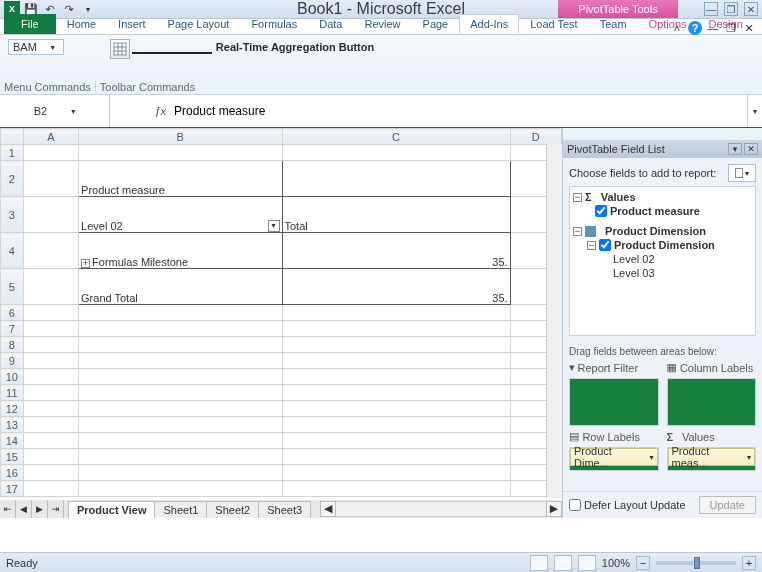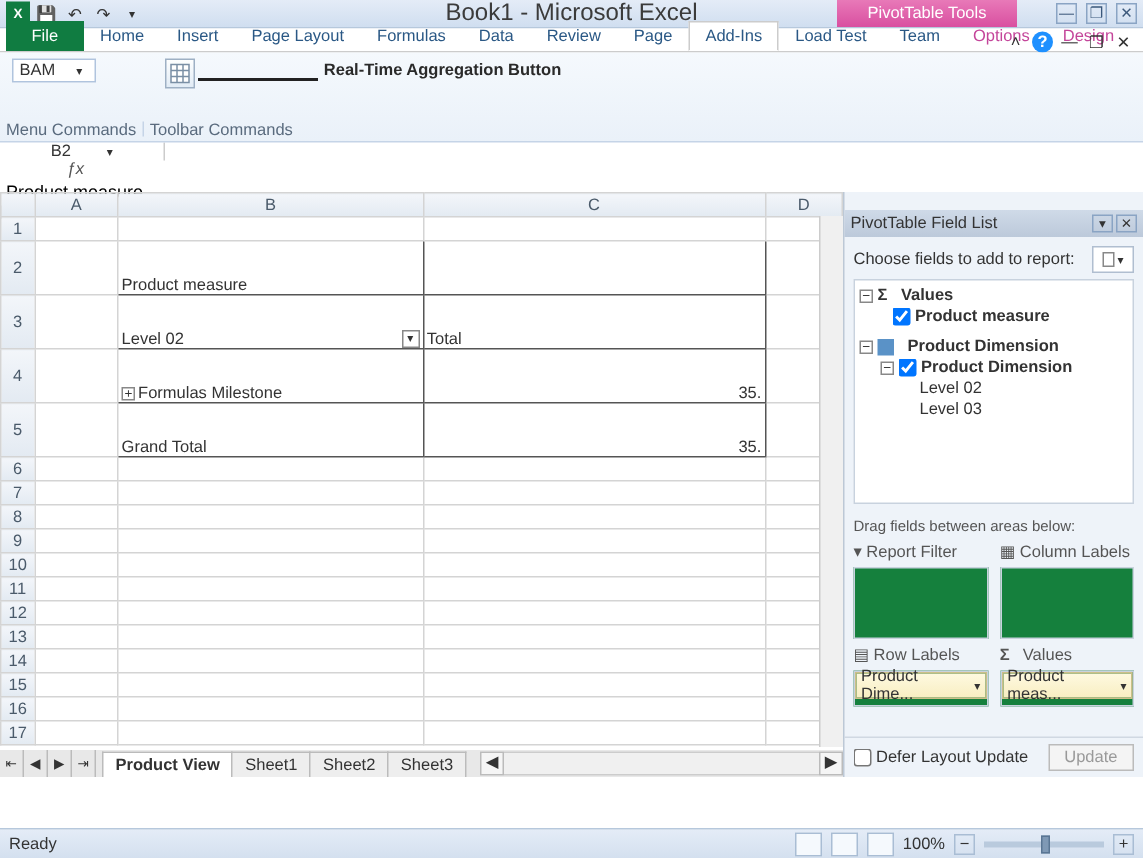--- a/index.html
+++ b/index.html
@@ -29,21 +29,21 @@
   
   
   .ribbon { height: 60px; background: linear-gradient(#f5f9fd,#eaf1f9); border-bottom: 1px solid #c5d4e7; display:flex; align-items:flex-start; padding:4px 8px; position:relative;}
   .bam-drop { border:1px solid #b0c4de; background:#fff; padding:1px 8px 1px 4px; display:flex; align-items:center; gap:14px;}
   .agg-btn { margin-left:46px; width:20px; height:20px; border:1px solid #9eb0c4; background: linear-gradient(#fdfefe,#e2ecf6); display:flex; align-items:center; justify-content:center;}
   .agg-arrow { width:80px; height:2px; background:#222; margin-left:2px; align-self:center; margin-top:8px;}
   .agg-label { margin-left:4px; font-weight:bold; color:#2a2a2a; align-self:flex-start; margin-top:2px;}
   .cmd-labels { position:absolute; left:4px; bottom:1px; display:flex; gap:2px; font-size:10px; color:#5a6b7e;}
   
   
-  .fbar { height:33px; display:flex; border-bottom:1px solid #1d4ed8;flex-direction:column;}
+  .fbar { height:33px; display:flex; border-bottom:1px solid #1d4ed8;}
   .namebox { width:110px; border-right:1px solid #ccc; display:flex; align-items:center; justify-content:center; gap:24px; background:#fff;}
   .fx { width:60px; display:flex; align-items:center; justify-content:flex-end; font-style:italic; padding-right:4px; color:#555;}
   .formula-input { flex:1; border:none; padding:2px 4px; font-size:12px;}
   .fdrop { width:15px; display:flex; align-items:center; justify-content:center; border-left:1px solid #ccc;}
   
   
   .main { display:flex; height:390px;}
   
   
   .sheet-wrap { flex:1; overflow:hidden; position:relative;}

